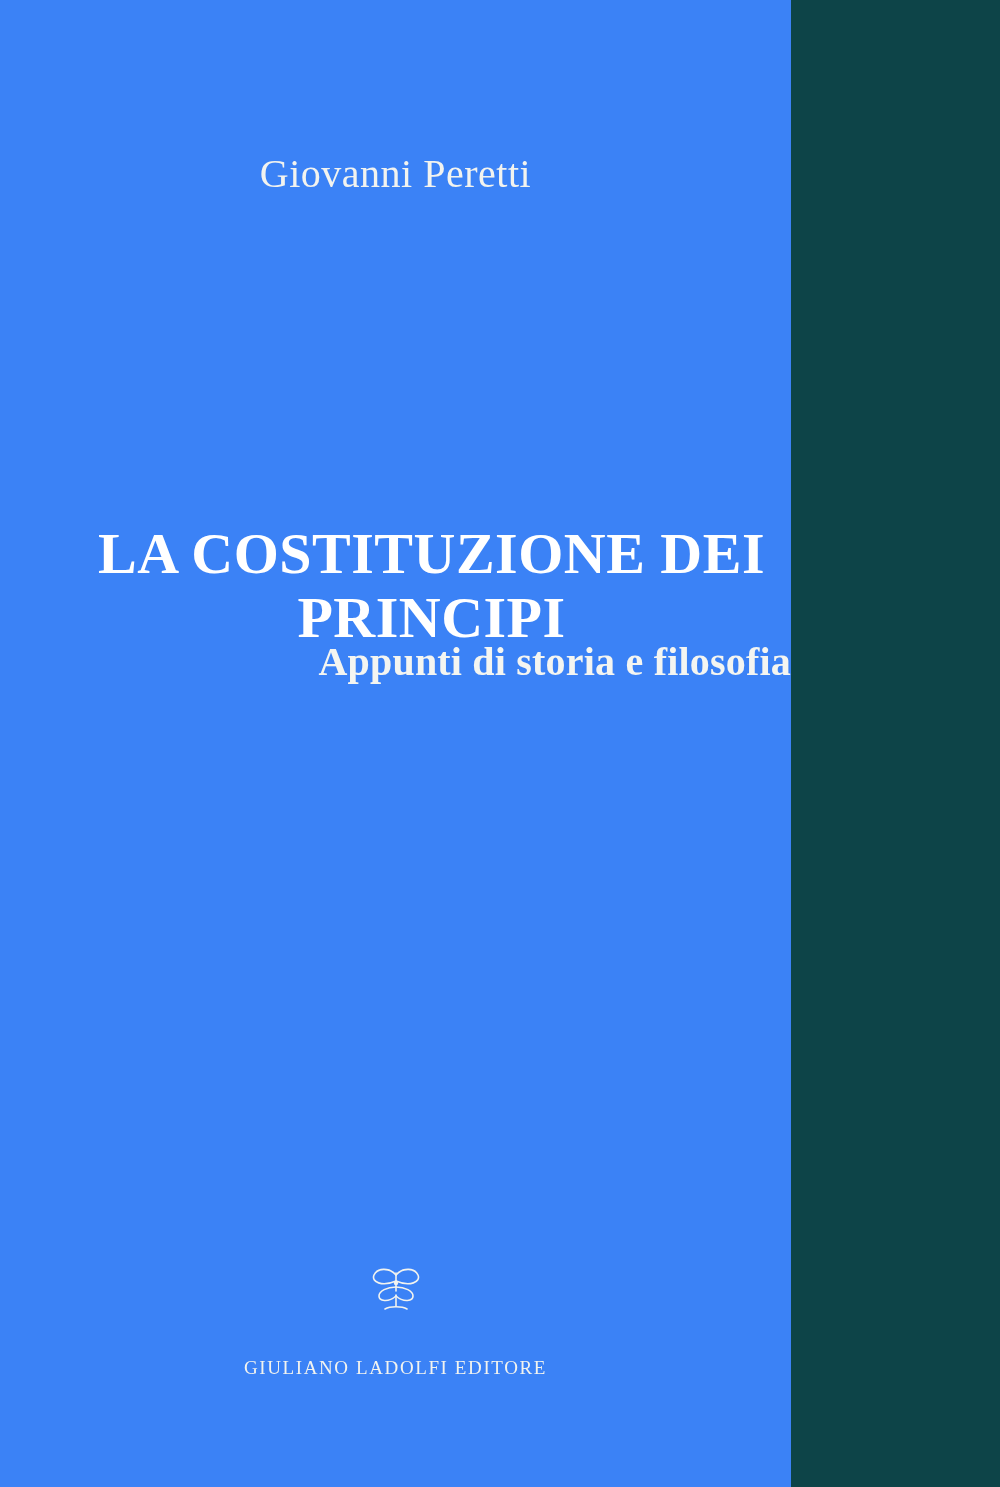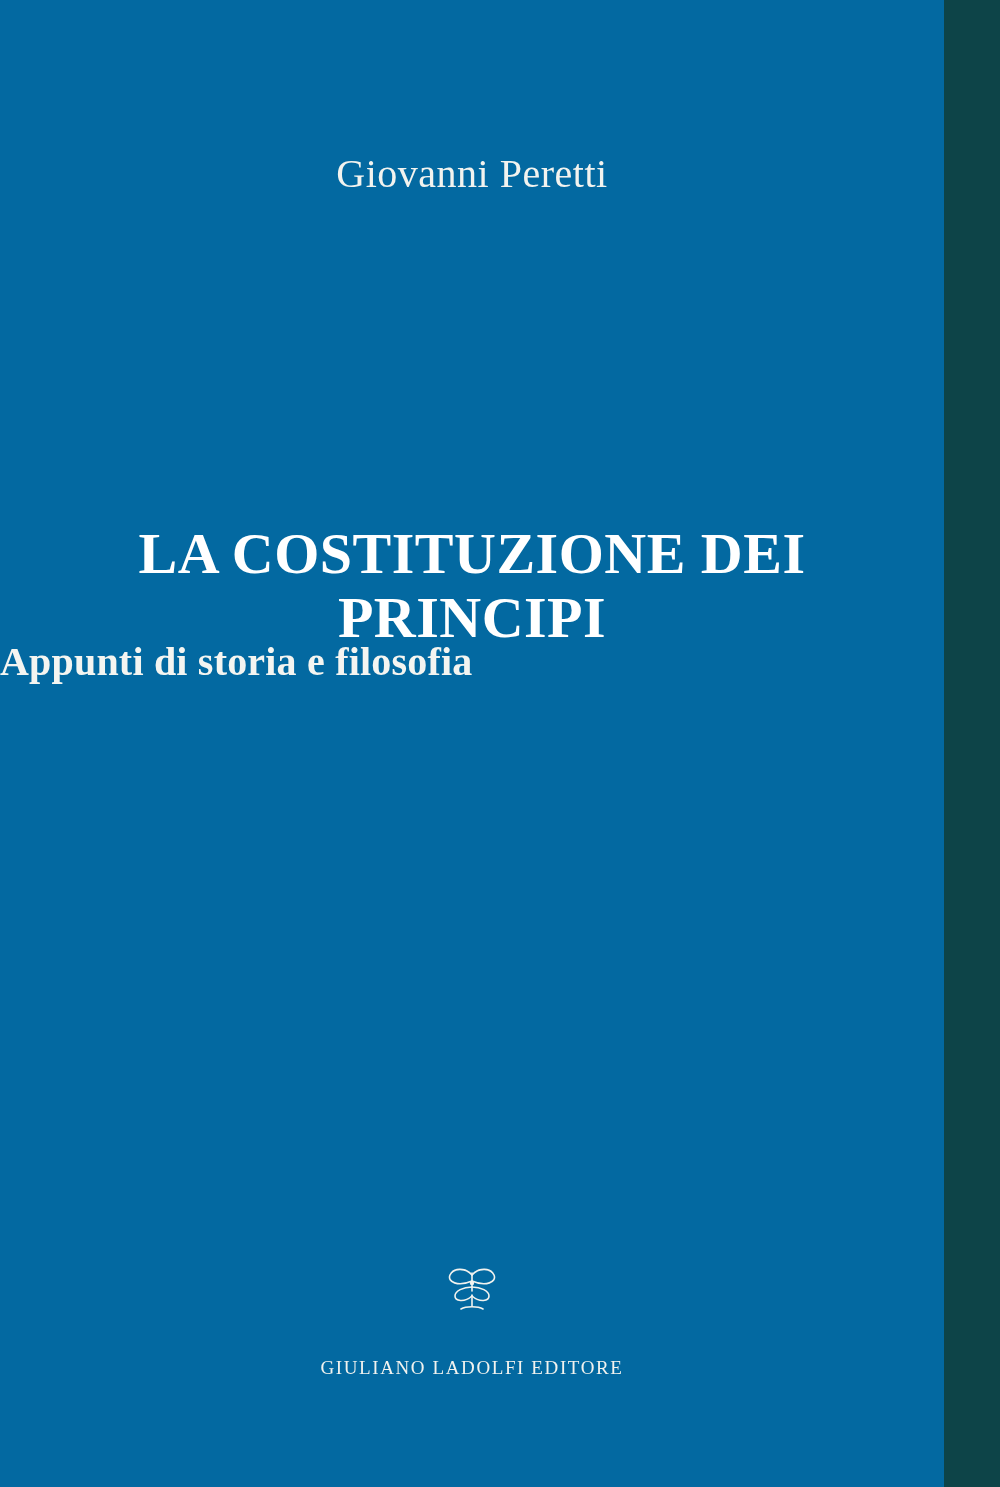--- a/index.html
+++ b/index.html
@@ -5,23 +5,23 @@
   html, body {
     margin: 0;
     padding: 0;
   }
   body {
     background: #0d4448;
     font-family: "Liberation Serif", serif;
   }
   .cover {
     position: relative;
-    width: 944px;
+    width: 791px;
     height: 1487px;
-    background: #0369a1;
+    background: #3b82f6;
     overflow: hidden;
     box-sizing: border-box;
     text-decoration: underline;
   }
   .author {
     position: absolute;
     top: 150px;
     left: 0;
     width: 100%;
     text-align: center;
@@ -36,27 +36,28 @@
     top: 522px;
     left: 0;
     width: 100%;
     text-align: center;
     color: #ffffff;
     font-family: "Liberation Serif", serif;
     font-size: 58px;
     font-weight: 700;
     letter-spacing: 0.5px;
     line-height: 1.1;
+    padding-left: 36px;
   }
   .subtitle {
     position: absolute;
     top: 638px;
     left: 0;
     width: 100%;
-    text-align: left;
+    text-align: right;
     color: #f4f5f1;
     font-family: "Liberation Serif", serif;
     font-size: 40px;
     font-weight: 700;
     letter-spacing: 0.2px;
   }
   .publisher {
     position: absolute;
     bottom: 108px;
     left: 0;

